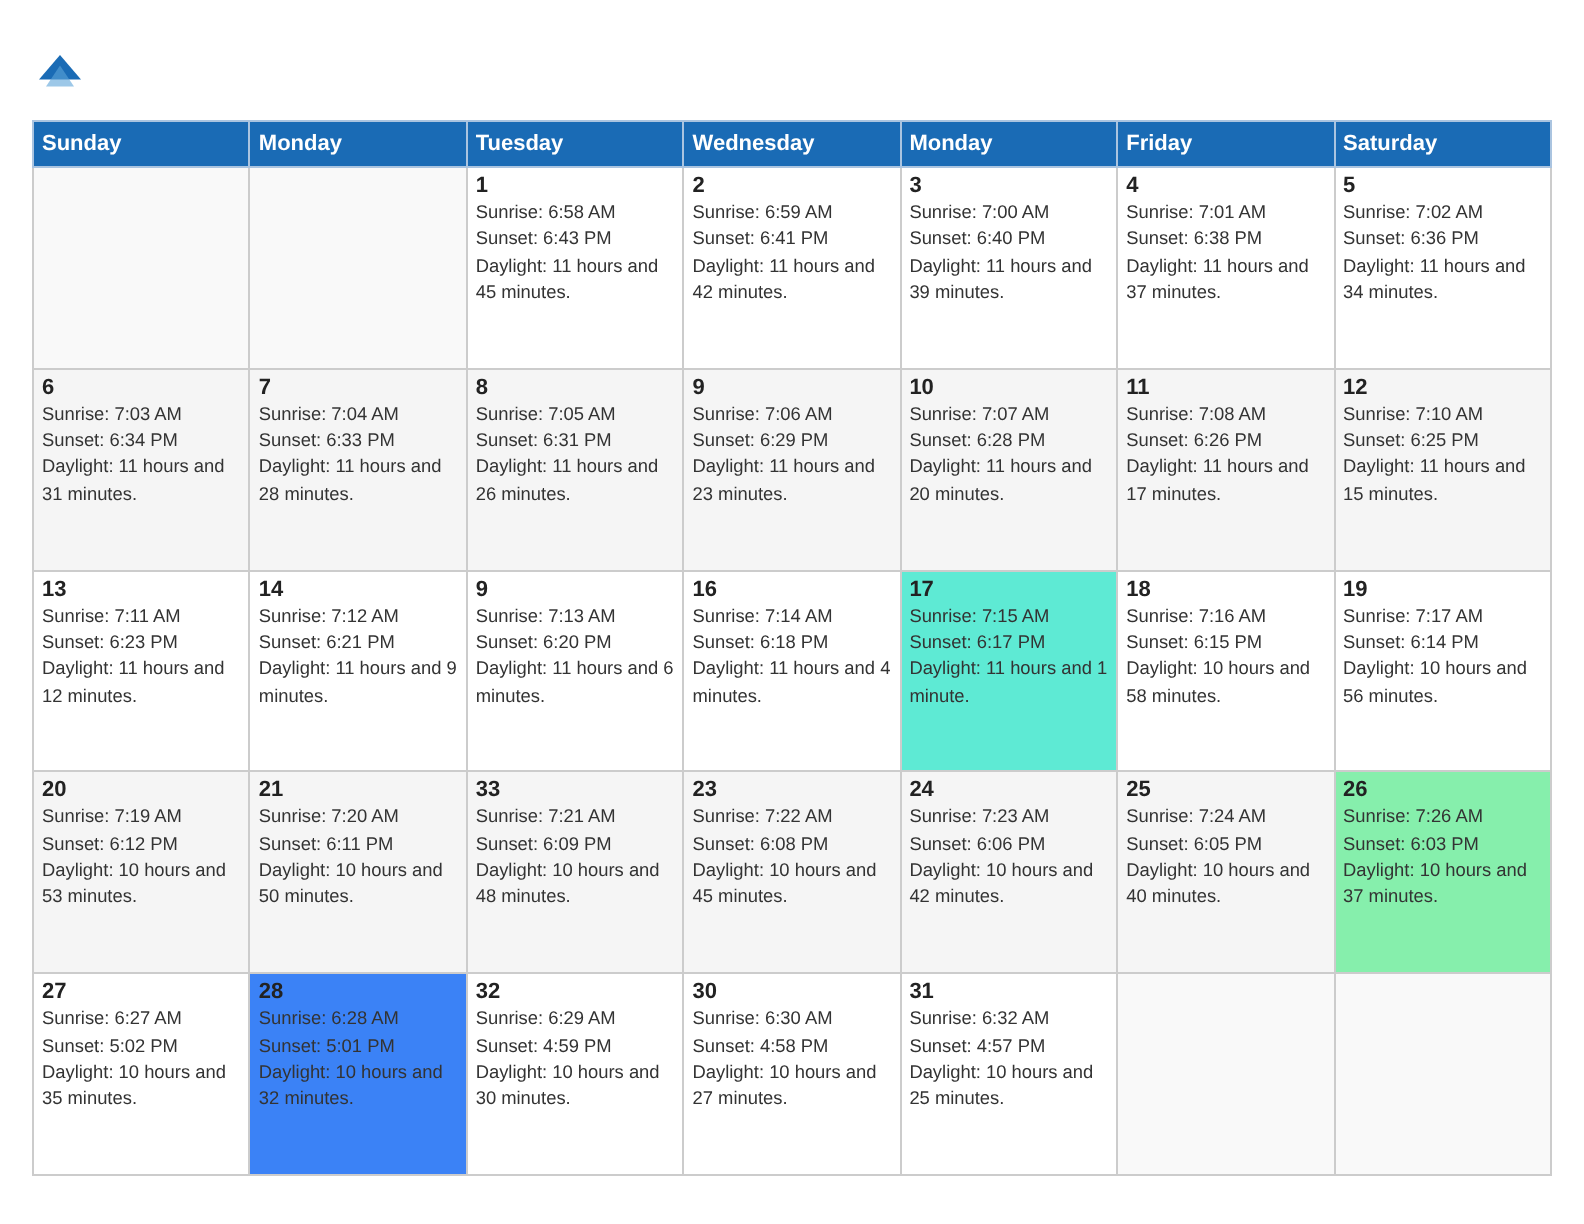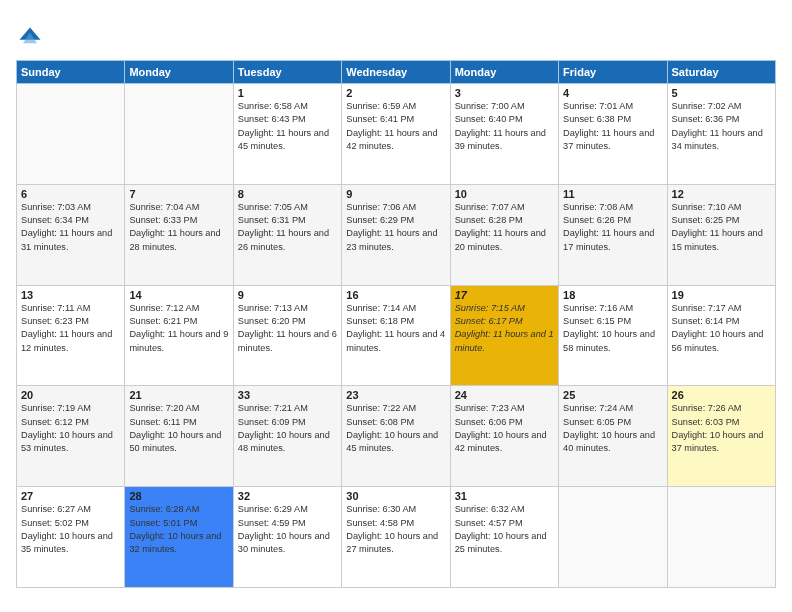--- a/index.html
+++ b/index.html
@@ -203,21 +203,21 @@
             <div class="day-info">Sunrise: 7:12 AM<br>Sunset: 6:21 PM<br>Daylight: 11 hours and 9 minutes.</div>
           </td>
           <td style="background: rgb(255, 255, 255);">
             <span class="day-num">9</span>
             <div class="day-info">Sunrise: 7:13 AM<br>Sunset: 6:20 PM<br>Daylight: 11 hours and 6 minutes.</div>
           </td>
           <td style="background: rgb(255, 255, 255);">
             <span class="day-num">16</span>
             <div class="day-info">Sunrise: 7:14 AM<br>Sunset: 6:18 PM<br>Daylight: 11 hours and 4 minutes.</div>
           </td>
-          <td style="background: #eab308; font-style: italic;">
+          <td style="background: #5eead4;">
             <span class="day-num">17</span>
             <div class="day-info">Sunrise: 7:15 AM<br>Sunset: 6:17 PM<br>Daylight: 11 hours and 1 minute.</div>
           </td>
           <td style="background: rgb(255, 255, 255);">
             <span class="day-num">18</span>
             <div class="day-info">Sunrise: 7:16 AM<br>Sunset: 6:15 PM<br>Daylight: 10 hours and 58 minutes.</div>
           </td>
           <td style="background: rgb(255, 255, 255);">
             <span class="day-num">19</span>
             <div class="day-info">Sunrise: 7:17 AM<br>Sunset: 6:14 PM<br>Daylight: 10 hours and 56 minutes.</div>
@@ -241,21 +241,21 @@
             <div class="day-info">Sunrise: 7:22 AM<br>Sunset: 6:08 PM<br>Daylight: 10 hours and 45 minutes.</div>
           </td>
           <td style="background: rgb(245, 245, 245);">
             <span class="day-num">24</span>
             <div class="day-info">Sunrise: 7:23 AM<br>Sunset: 6:06 PM<br>Daylight: 10 hours and 42 minutes.</div>
           </td>
           <td style="background: rgb(245, 245, 245);">
             <span class="day-num">25</span>
             <div class="day-info">Sunrise: 7:24 AM<br>Sunset: 6:05 PM<br>Daylight: 10 hours and 40 minutes.</div>
           </td>
-          <td style="background: #fef9c3;">
+          <td style="background: #86efac;">
             <span class="day-num">26</span>
             <div class="day-info">Sunrise: 7:26 AM<br>Sunset: 6:03 PM<br>Daylight: 10 hours and 37 minutes.</div>
           </td>
         </tr>
         <tr>
           <td style="background: rgb(255, 255, 255);">
             <span class="day-num">27</span>
             <div class="day-info">Sunrise: 6:27 AM<br>Sunset: 5:02 PM<br>Daylight: 10 hours and 35 minutes.</div>
           </td>
           <td style="background: #3b82f6;">

